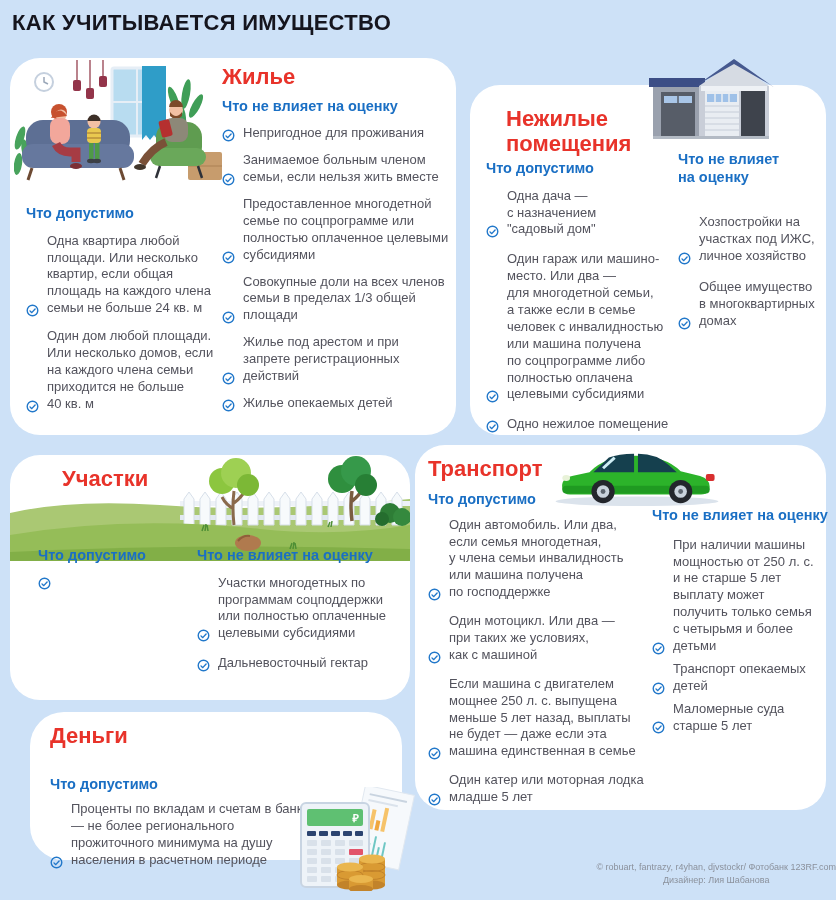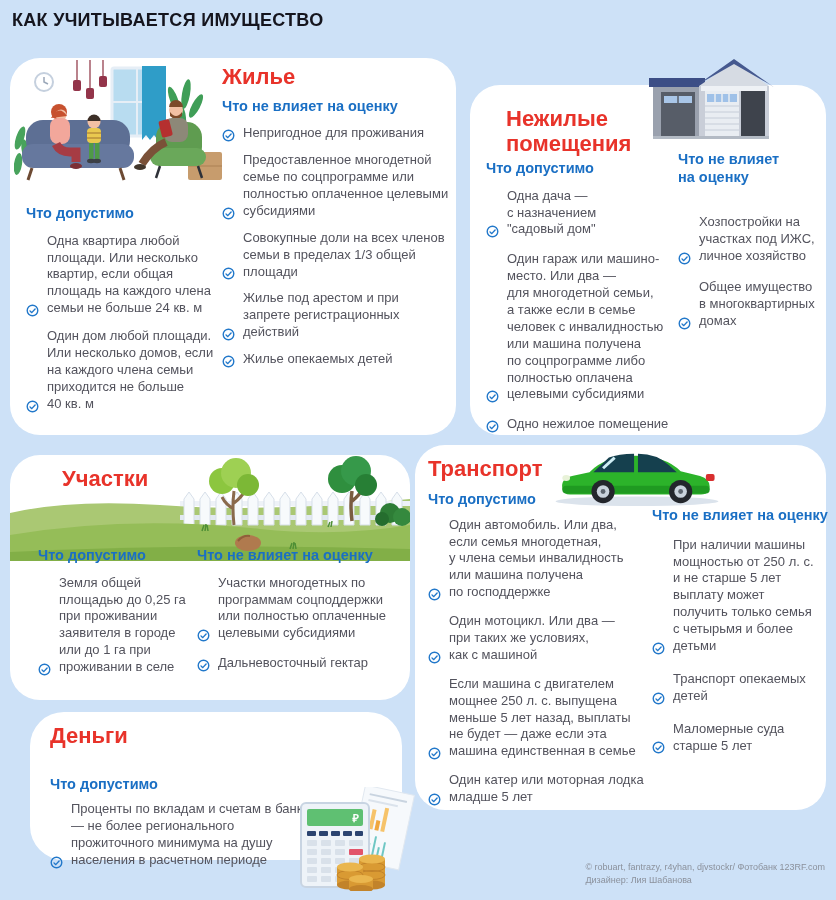--- a/index.html
+++ b/index.html
@@ -1,18 +1,18 @@
 <!DOCTYPE html>
 <html><head>
 <meta charset="utf-8">
 <style>
   *{margin:0;padding:0;box-sizing:border-box}
   html,body{width:836px;height:900px}
   body{position:relative;background:#cde1f7;font-family:"Liberation Sans",sans-serif;overflow:hidden}
-  .page-title{position:absolute;left:12px;top:10px;font-size:18px;font-weight:800;color:#15151e;letter-spacing:.3px}
+  .page-title{position:absolute;left:12px;top:10px;font-size:22px;font-weight:800;color:#15151e;letter-spacing:.3px}
   .card{position:absolute;background:#fff;border-radius:30px}
   #card-housing{left:10px;top:58px;width:446px;height:377px}
   #card-nonres{left:470px;top:85px;width:356px;height:350px}
   #card-plots{left:10px;top:455px;width:400px;height:245px;overflow:hidden}
   #card-transport{left:415px;top:445px;width:411px;height:365px}
   #card-money{left:30px;top:712px;width:372px;height:148px;border-radius:34px}
   .card-title{font-size:22px;font-weight:800;color:#e8332a;line-height:1.12}
   .subhead{font-size:14.5px;font-weight:700;color:#1a6fc4;line-height:1.22;margin-bottom:10px;white-space:pre-line}
   .col{position:absolute;display:flex;flex-direction:column}
   .items{display:flex;flex-direction:column;gap:11px}
@@ -39,21 +39,21 @@
   #card-plots .col-right{left:187px;top:92px;width:210px}
   #card-plots .col-right .subhead{white-space:nowrap}
   #card-transport .tr-title{position:absolute;left:13px;top:12px}
   #card-transport .col-left{left:13px;top:46px;width:232px}
   #card-transport .col-left .subhead{margin-bottom:8px}
   #card-transport .col-right{left:237px;top:62px;width:174px}
   #card-transport .col-right .subhead{white-space:nowrap;margin-bottom:12px}
   #card-money .col-main{left:20px;top:12px;width:322px}
   #card-money .card-title{margin-bottom:27px}
   #card-money .subhead{margin-bottom:8px}
-  .footer{position:absolute;right:11px;top:861px;text-align:left;font-size:9px;color:#8b919c;line-height:1.45}
+  .footer{position:absolute;right:0;top:861px;text-align:center;font-size:9px;color:#8b919c;line-height:1.45}
 </style>
 </head>
 <body>
 
 <h1 class="page-title">КАК УЧИТЫВАЕТСЯ ИМУЩЕСТВО</h1>
 
 <section class="card" id="card-housing">
   <div class="illus" id="illus-room">
     <svg viewBox="0 0 208 142" width="100%" height="100%">
       <circle cx="30" cy="22" r="9" fill="#fff" stroke="#c5d0de" stroke-width="2"></circle>
@@ -155,20 +155,28 @@
             <circle cx="7" cy="7" r="5.7" fill="none" stroke="#2278ca" stroke-width="1.5"></circle>
             <path d="M4.3 7.4l1.9 1.9 3.6-3.9" fill="none" stroke="#2278ca" stroke-width="1.5" stroke-linecap="round" stroke-linejoin="round"></path>
           </svg>
         <span class="txt">Непригодное для проживания</span>
       </div>
       <div class="item">
         <svg class="check" viewBox="0 0 14 14">
             <circle cx="7" cy="7" r="5.7" fill="none" stroke="#2278ca" stroke-width="1.5"></circle>
             <path d="M4.3 7.4l1.9 1.9 3.6-3.9" fill="none" stroke="#2278ca" stroke-width="1.5" stroke-linecap="round" stroke-linejoin="round"></path>
           </svg>
+        <span class="txt">Занимаемое больным членом
+семьи, если нельзя жить вместе</span>
+      </div>
+      <div class="item">
+        <svg class="check" viewBox="0 0 14 14">
+            <circle cx="7" cy="7" r="5.7" fill="none" stroke="#2278ca" stroke-width="1.5"></circle>
+            <path d="M4.3 7.4l1.9 1.9 3.6-3.9" fill="none" stroke="#2278ca" stroke-width="1.5" stroke-linecap="round" stroke-linejoin="round"></path>
+          </svg>
         <span class="txt">Предоставленное многодетной
 семье по соцпрограмме или
 полностью оплаченное целевыми
 субсидиями</span>
       </div>
       <div class="item">
         <svg class="check" viewBox="0 0 14 14">
             <circle cx="7" cy="7" r="5.7" fill="none" stroke="#2278ca" stroke-width="1.5"></circle>
             <path d="M4.3 7.4l1.9 1.9 3.6-3.9" fill="none" stroke="#2278ca" stroke-width="1.5" stroke-linecap="round" stroke-linejoin="round"></path>
           </svg>
@@ -340,26 +348,20 @@
   <h2 class="card-title pl-title">Участки</h2>
 
   <div class="col col-left">
     <h3 class="subhead">Что допустимо</h3>
     <div class="items">
       <div class="item">
         <svg class="check" viewBox="0 0 14 14">
             <circle cx="7" cy="7" r="5.7" fill="none" stroke="#2278ca" stroke-width="1.5"></circle>
             <path d="M4.3 7.4l1.9 1.9 3.6-3.9" fill="none" stroke="#2278ca" stroke-width="1.5" stroke-linecap="round" stroke-linejoin="round"></path>
           </svg>
-        <span class="txt">Земля общей
-площадью до 0,25 га
-при проживании
-заявителя в городе
-или до 1 га при
-проживании в селе</span>
       </div>
     </div>
   </div>
 
   <div class="col col-right">
     <h3 class="subhead">Что не влияет на оценку</h3>
     <div class="items" style="gap:13px">
       <div class="item">
         <svg class="check" viewBox="0 0 14 14">
             <circle cx="7" cy="7" r="5.7" fill="none" stroke="#2278ca" stroke-width="1.5"></circle>
@@ -442,21 +444,21 @@
             <path d="M4.3 7.4l1.9 1.9 3.6-3.9" fill="none" stroke="#2278ca" stroke-width="1.5" stroke-linecap="round" stroke-linejoin="round"></path>
           </svg>
         <span class="txt">Один катер или моторная лодка
 младше 5 лет</span>
       </div>
     </div>
   </div>
 
   <div class="col col-right">
     <h3 class="subhead">Что не влияет на оценку</h3>
-    <div class="items" style="gap:16px">
+    <div class="items" style="gap:6px">
       <div class="item">
         <svg class="check" viewBox="0 0 14 14">
             <circle cx="7" cy="7" r="5.7" fill="none" stroke="#2278ca" stroke-width="1.5"></circle>
             <path d="M4.3 7.4l1.9 1.9 3.6-3.9" fill="none" stroke="#2278ca" stroke-width="1.5" stroke-linecap="round" stroke-linejoin="round"></path>
           </svg>
         <span class="txt">При наличии машины
 мощностью от 250 л. с.
 и не старше 5 лет
 выплату может
 получить только семья

